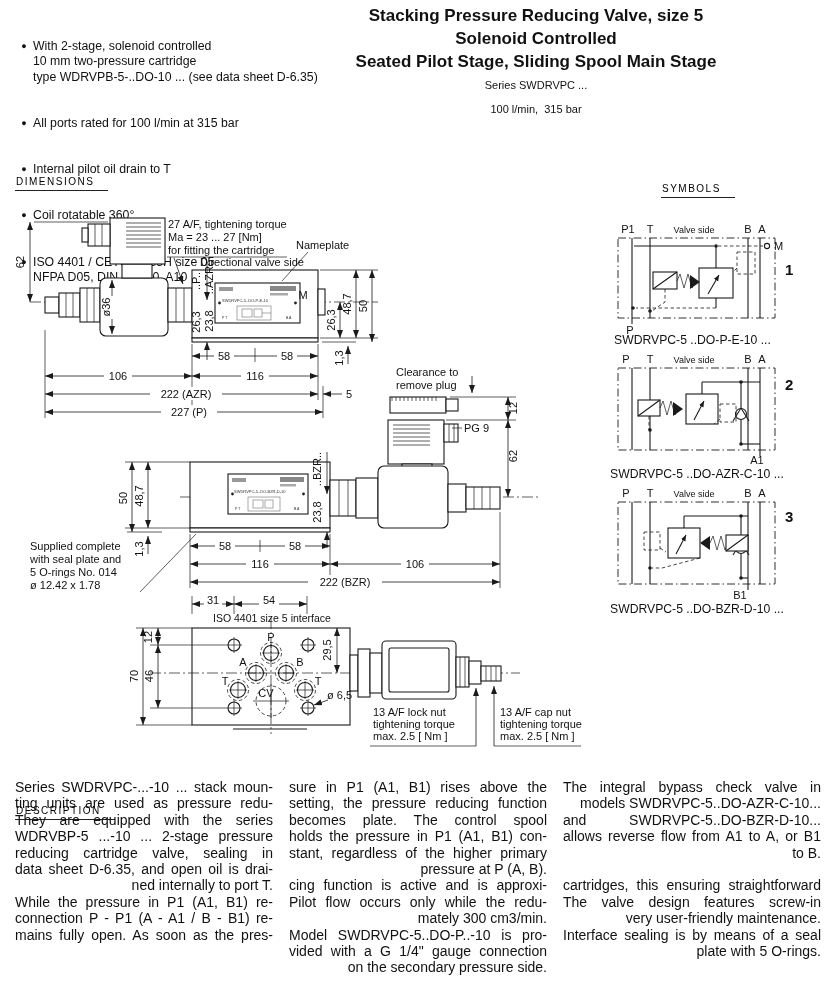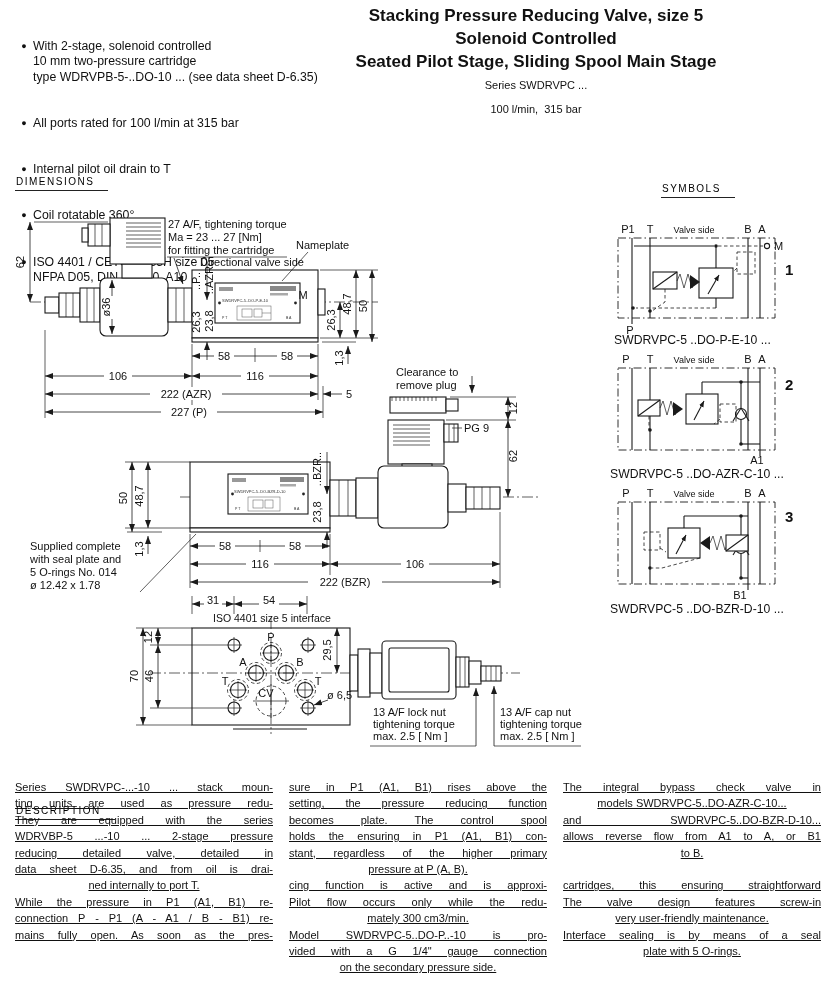--- a/index.html
+++ b/index.html
@@ -36,23 +36,23 @@
   text { fill:#111; font-family:"Liberation Sans", sans-serif; font-size:11px; }
   .tm { text-anchor:middle; }
   .tiny { font-size:4px; fill:#333; }
   .teeny { font-size:3.5px; fill:#333; }
   .cap { font-size:12.2px; }
   .num { font-size:15px; font-weight:bold; }
   .vs { font-size:9px; }
   .wbg { fill:#fff; stroke:none; }
   
   #desc-cols { position:absolute; left:15px; top:779px; display:grid; grid-template-columns:258px 258px 258px; column-gap:16px; }
-  .dcol { font-size:11px; line-height:16.4px;text-decoration:underline; }
+  .dcol { font-size:14px; line-height:16.4px; }
   .jl { text-align:justify; text-align-last:justify; }
-  .ll { text-align:center; min-height:16.4px; }
+  .ll { text-align:right; min-height:16.4px; }
 </style>
 </head>
 <body>
 
 <div id="page">
 
   <div id="bullets">
     <div class="bi"><span class="bdot">●</span><div><div>With 2-stage, solenoid controlled</div><div>10 mm two-pressure cartridge</div><div>type WDRVPB-5-..DO-10 ... (see data sheet D-6.35)</div></div></div>
     <div class="bi"><span class="bdot">●</span><div>All ports rated for 100 l/min at 315 bar</div></div>
     <div class="bi"><span class="bdot">●</span><div>Internal pilot oil drain to T</div></div>
@@ -532,32 +532,32 @@
       <text class="cap" x="610" y="613">SWDRVPC-5 ..DO-BZR-D-10 ...</text>
     </g>
   </svg>
 
   <div id="desc-cols">
     <div class="dcol">
       <div class="jl">Series SWDRVPC-...-10 ... stack moun-</div>
       <div class="jl">ting units are used as pressure redu-</div>
       <div class="jl">They are equipped with the series</div>
       <div class="jl">WDRVBP-5 ...-10 ... 2-stage pressure</div>
-      <div class="jl">reducing detailed valve, detailed in</div>
-      <div class="jl">data sheet D-6.35, and from oil is drai-</div>
+      <div class="jl">reducing cartridge valve, sealing in</div>
+      <div class="jl">data sheet D-6.35, and open oil is drai-</div>
       <div class="ll">ned internally to port T.</div>
       <div class="jl">While the pressure in P1 (A1, B1) re-</div>
       <div class="jl">connection P - P1 (A - A1 / B - B1) re-</div>
       <div class="jl">mains fully open. As soon as the pres-</div>
     </div>
     <div class="dcol">
       <div class="jl">sure in P1 (A1, B1) rises above the</div>
       <div class="jl">setting, the pressure reducing function</div>
       <div class="jl">becomes plate. The control spool</div>
-      <div class="jl">holds the ensuring in P1 (A1, B1) con-</div>
+      <div class="jl">holds the pressure in P1 (A1, B1) con-</div>
       <div class="jl">stant, regardless of the higher primary</div>
       <div class="ll">pressure at P (A, B).</div>
       <div class="jl">cing function is active and is approxi-</div>
       <div class="jl">Pilot flow occurs only while the redu-</div>
       <div class="ll">mately 300 cm3/min.</div>
       <div class="jl">Model SWDRVPC-5..DO-P..-10 is pro-</div>
       <div class="jl">vided with a G 1/4" gauge connection</div>
       <div class="ll">on the secondary pressure side.</div>
     </div>
     <div class="dcol">

